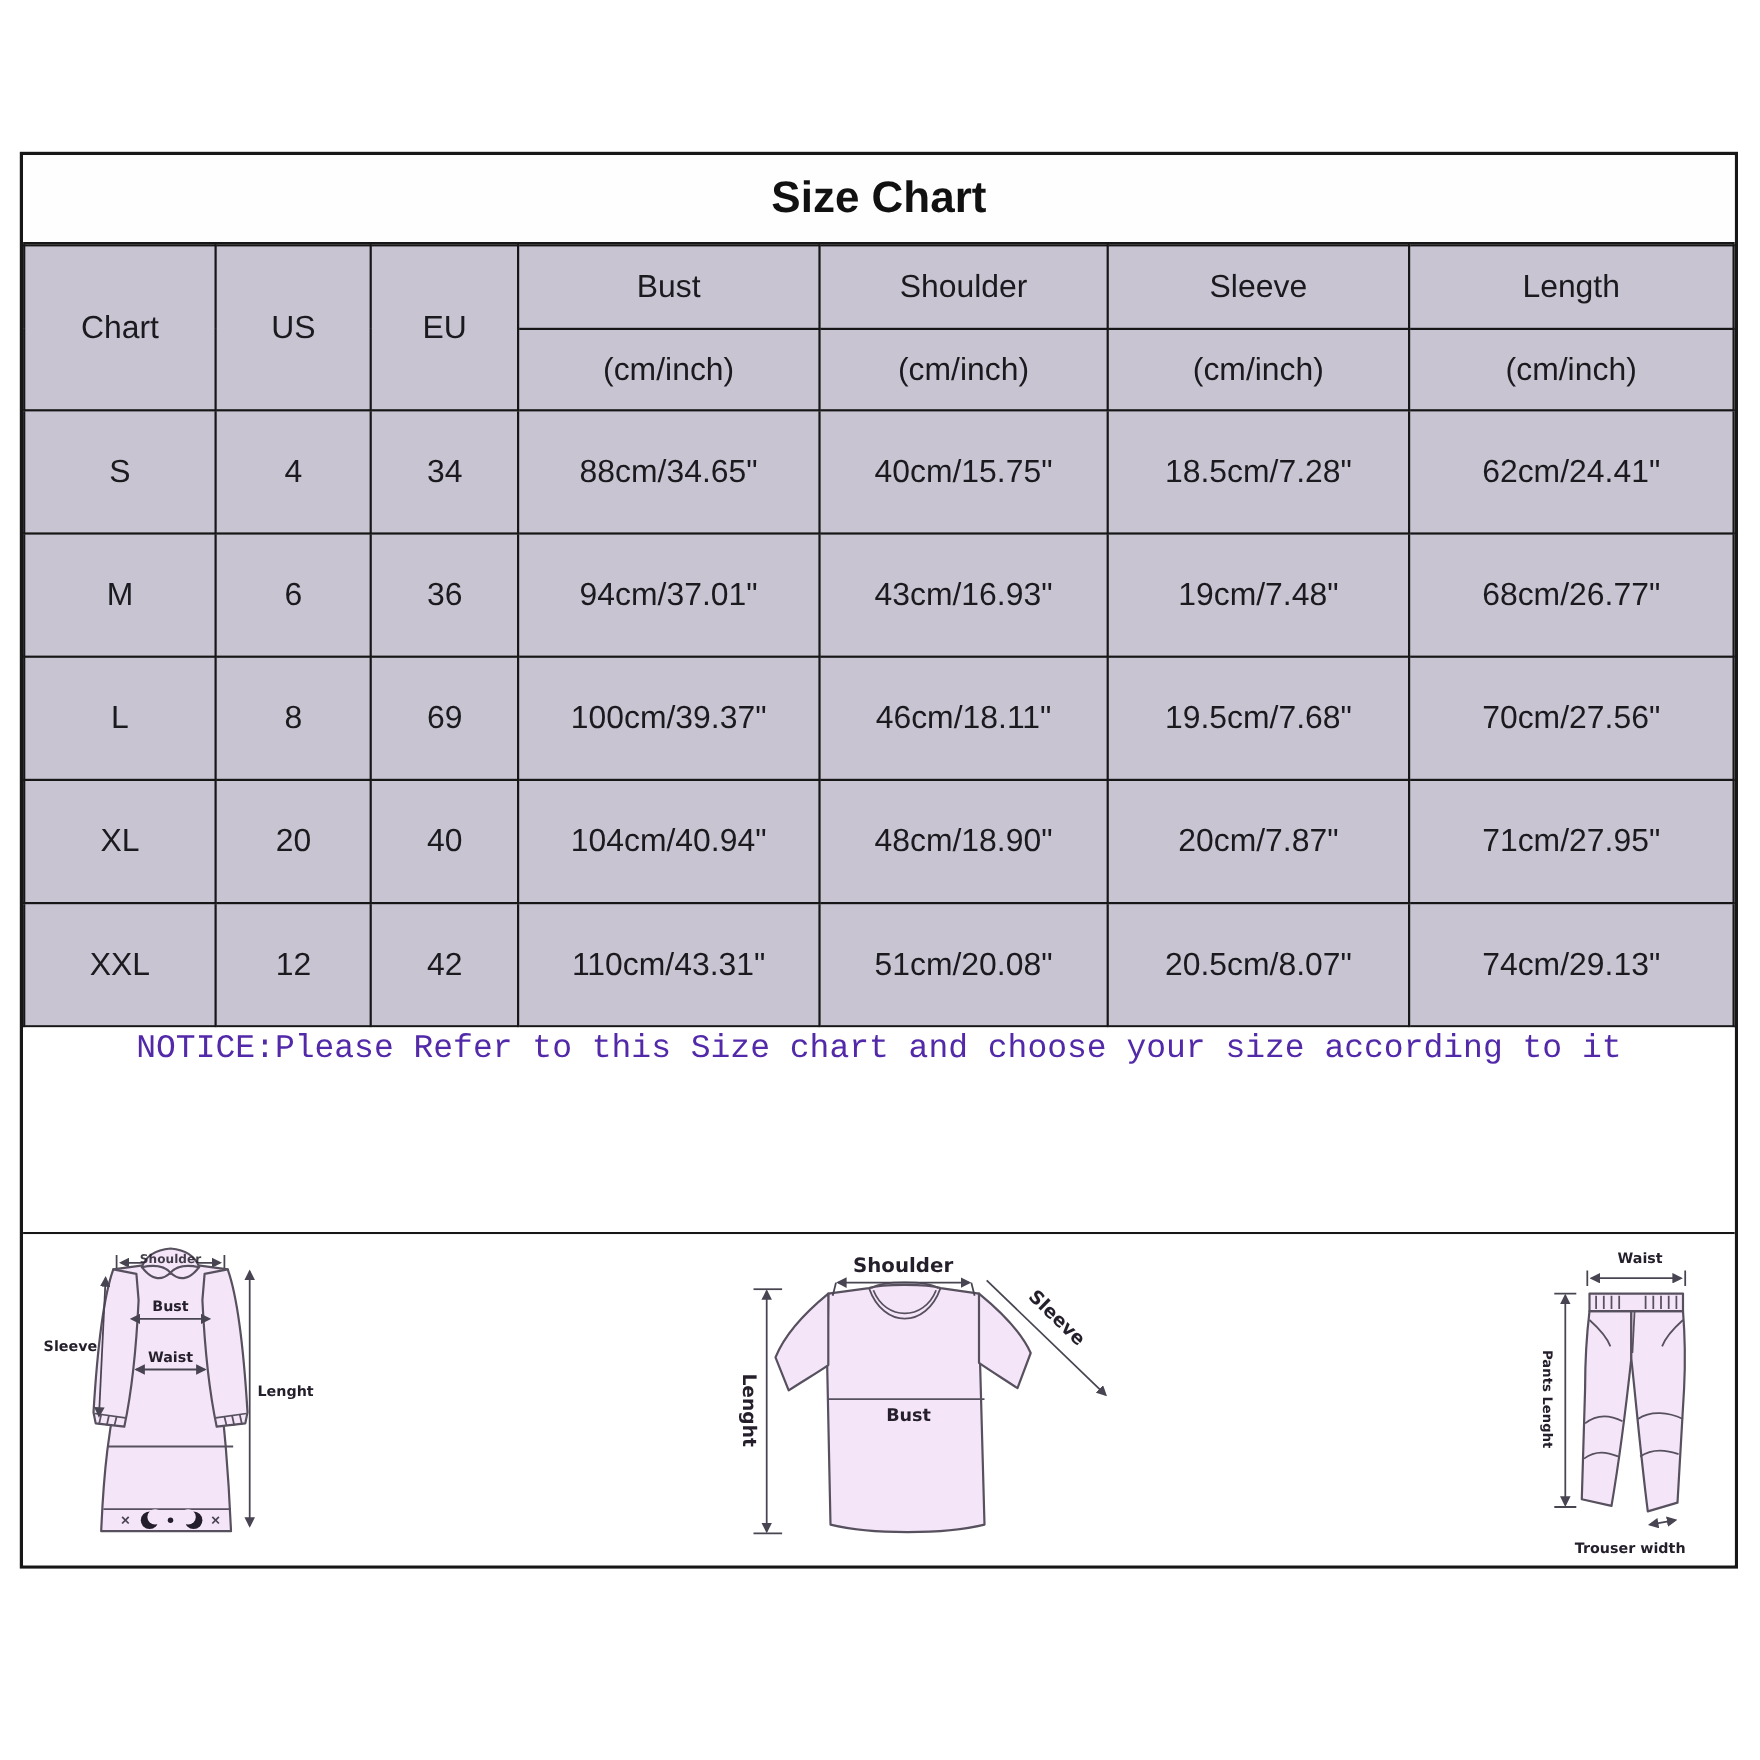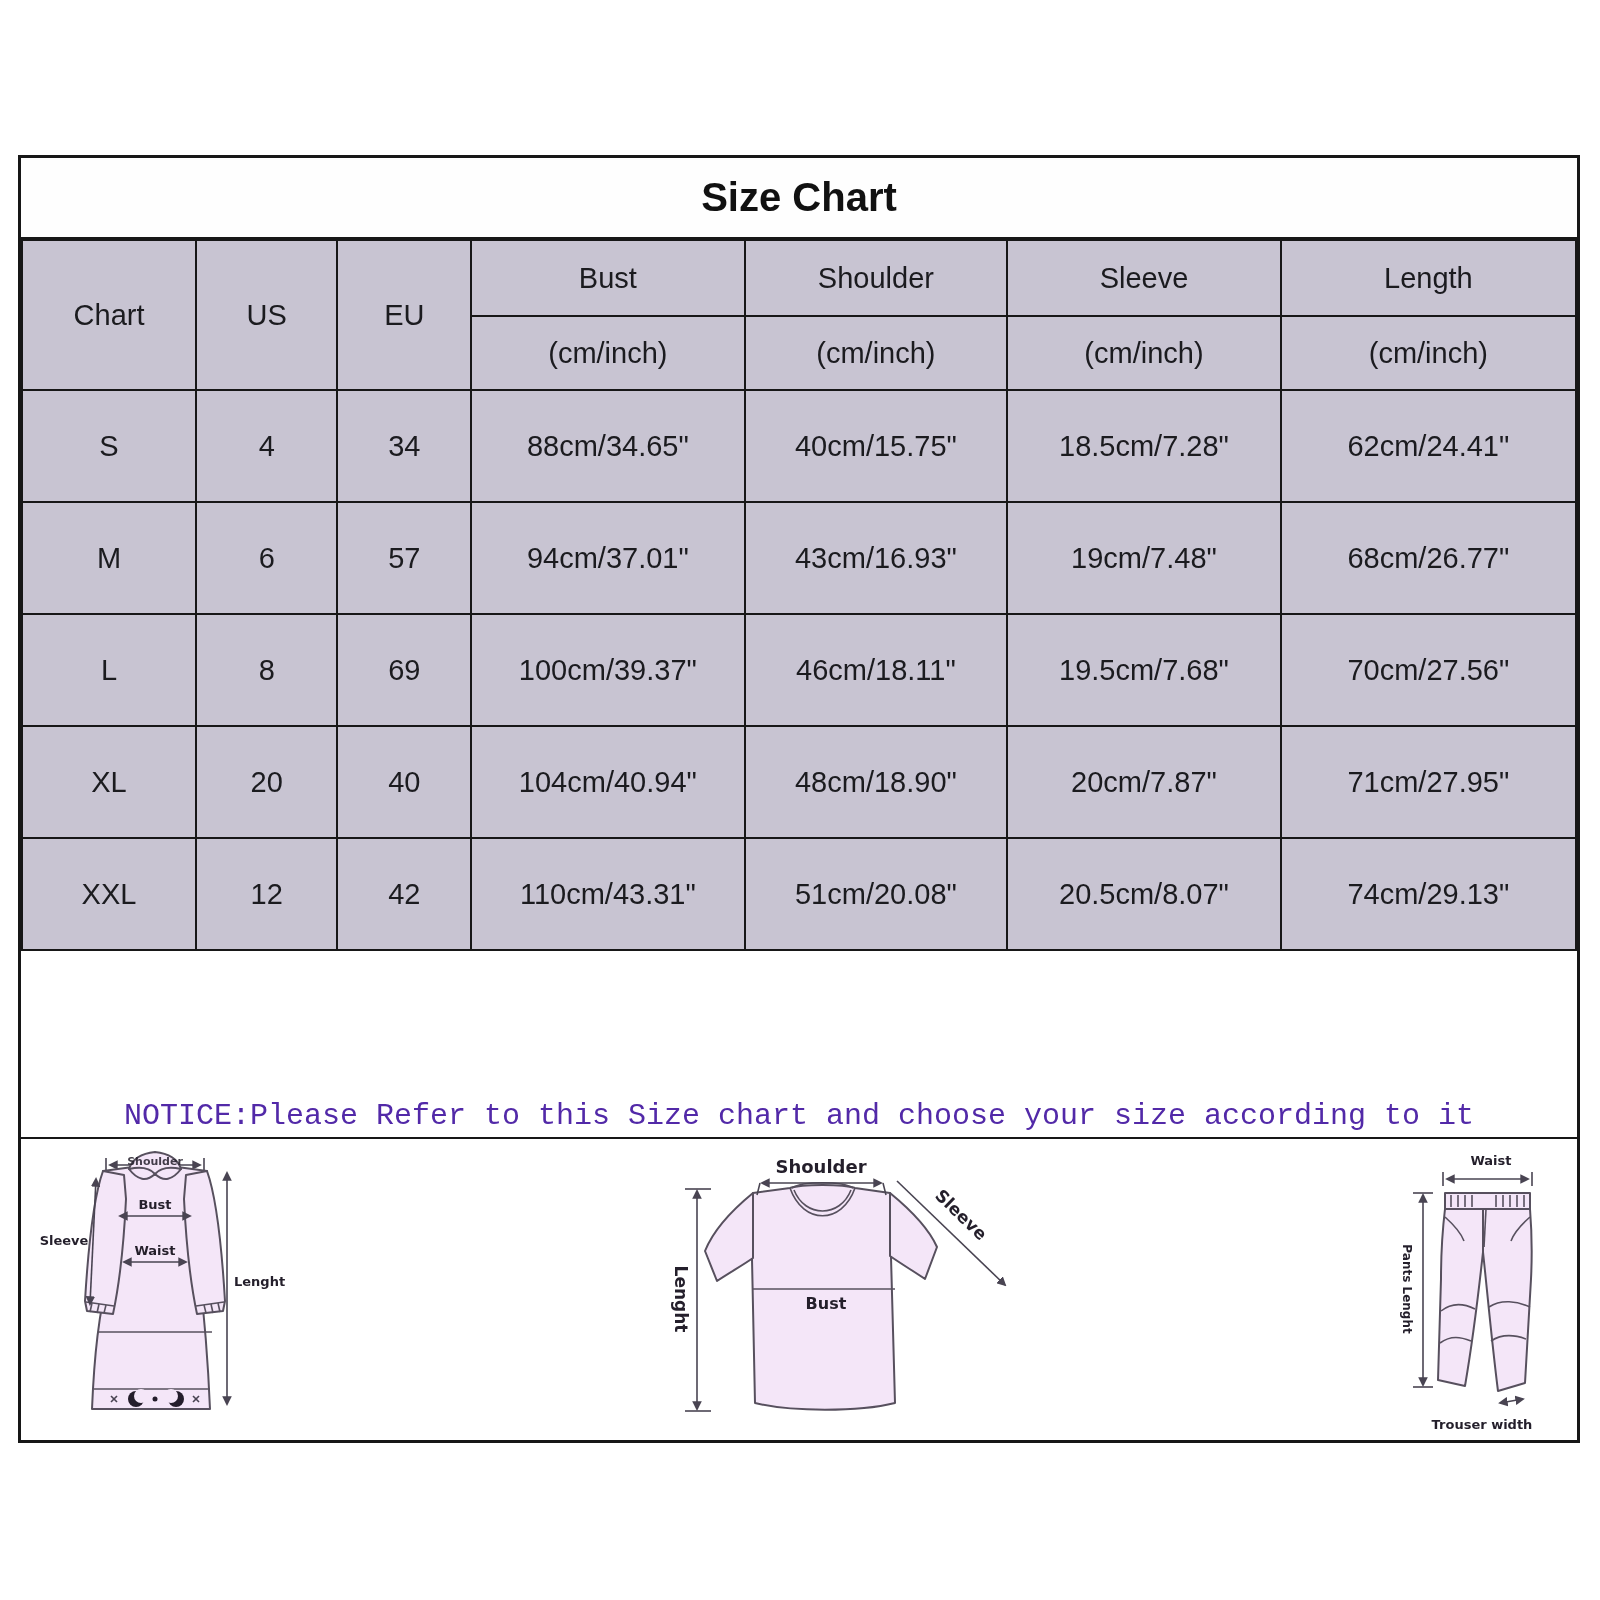--- a/index.html
+++ b/index.html
@@ -1,21 +1,21 @@
 <!DOCTYPE html>
 <html><head>
 <meta charset="utf-8">
 <style>
   html,body{margin:0;padding:0;}
   body{
     width:1600px;height:1600px;position:relative;background:#ffffff;
     font-family:"Liberation Sans", sans-serif;
   }
   .outer-box{
-    position:absolute;left:18px;top:155px;width:1562px;height:1288px;
+    position:absolute;left:18px;top:138px;width:1562px;height:1288px;
     border:3px solid #171717;box-sizing:border-box;background:#fff;
     display:flex;flex-direction:column;
   }
   .title-bar{
     height:79px;flex:0 0 79px;border-bottom:2px solid #171717;
     display:flex;align-items:center;justify-content:center;background:#fefefe;
   }
   .title-bar h1{
     margin:0;font-size:40px;font-weight:bold;color:#111;letter-spacing:0px;
   }
@@ -27,21 +27,21 @@
     border:2px solid #171717;background:#c8c4d2;text-align:center;vertical-align:middle;
     font-size:29px;font-weight:400;color:#1b1b1f;padding:0;
   }
   tr.head-1 th{height:74px;}
   tr.head-2 th{height:72px;text-align:center;}
   tr.data-row td{height:110px;}
   col.c-size{width:11.2%}col.c-us{width:9.1%}col.c-eu{width:8.6%}
   col.c-bust{width:17.6%}col.c-shoulder{width:16.9%}col.c-sleeve{width:17.6%}col.c-length{width:19.0%}
   .notice{
     flex:0 0 186px;height:186px;border-bottom:2px solid #171717;
-    display:flex;flex-direction:column;align-items:center;justify-content:flex-end;
+    display:flex;flex-direction:column;align-items:center;justify-content:flex-start;
     font-family:"Liberation Mono", monospace;color:#5229a8;
     font-size:30px;line-height:41px;white-space:nowrap;background:#fff;
   }
   .diagrams{flex:1 1 auto;position:relative;overflow:hidden;background:#fff;}
   .diagrams svg{position:absolute;overflow:visible;}
   svg text{
     font-family:"DejaVu Sans", sans-serif;font-weight:600;fill:#241f2b;
   }
   .garment{fill:#f4e6f8;stroke:#57505e;stroke-width:2;stroke-linejoin:round;}
   .gline{fill:none;stroke:#57505e;stroke-width:1.6;}
@@ -88,21 +88,21 @@
       <td>4</td>
       <td>34</td>
       <td>88cm/34.65"</td>
       <td>40cm/15.75"</td>
       <td>18.5cm/7.28"</td>
       <td>62cm/24.41"</td>
     </tr>
     <tr class="data-row">
       <td>M</td>
       <td>6</td>
-      <td>57</td>
+      <td>36</td>
       <td>94cm/37.01"</td>
       <td>43cm/16.93"</td>
       <td>19cm/7.48"</td>
       <td>68cm/26.77"</td>
     </tr>
     <tr class="data-row">
       <td>L</td>
       <td>8</td>
       <td>69</td>
       <td>100cm/39.37"</td>

